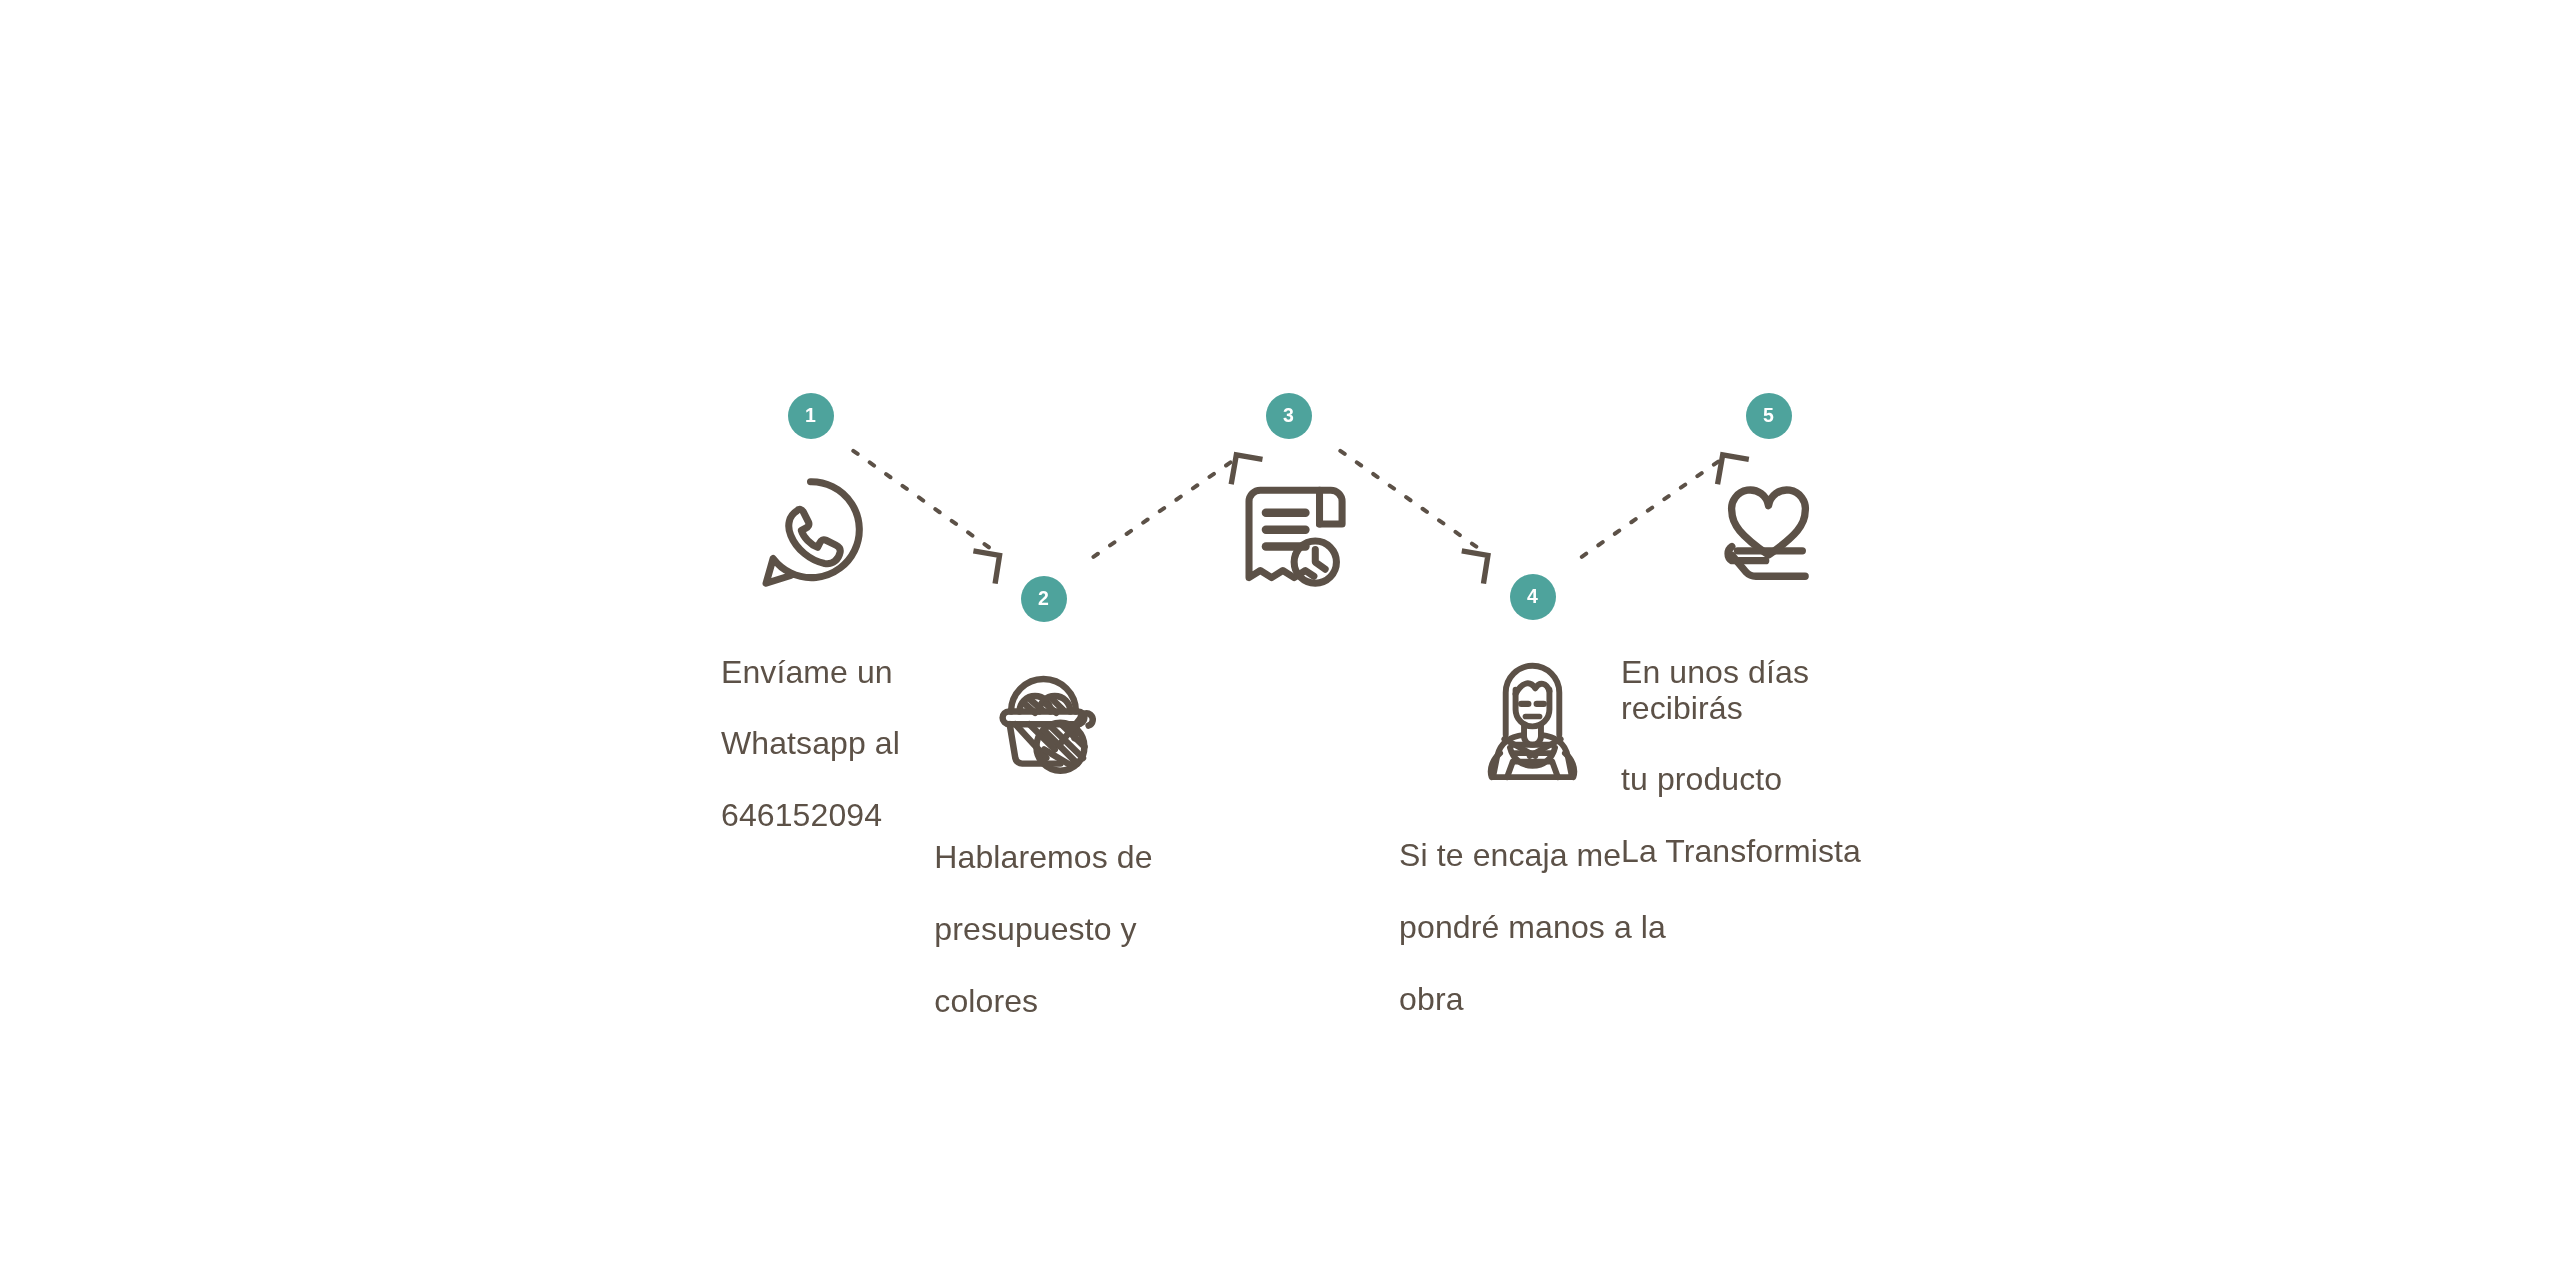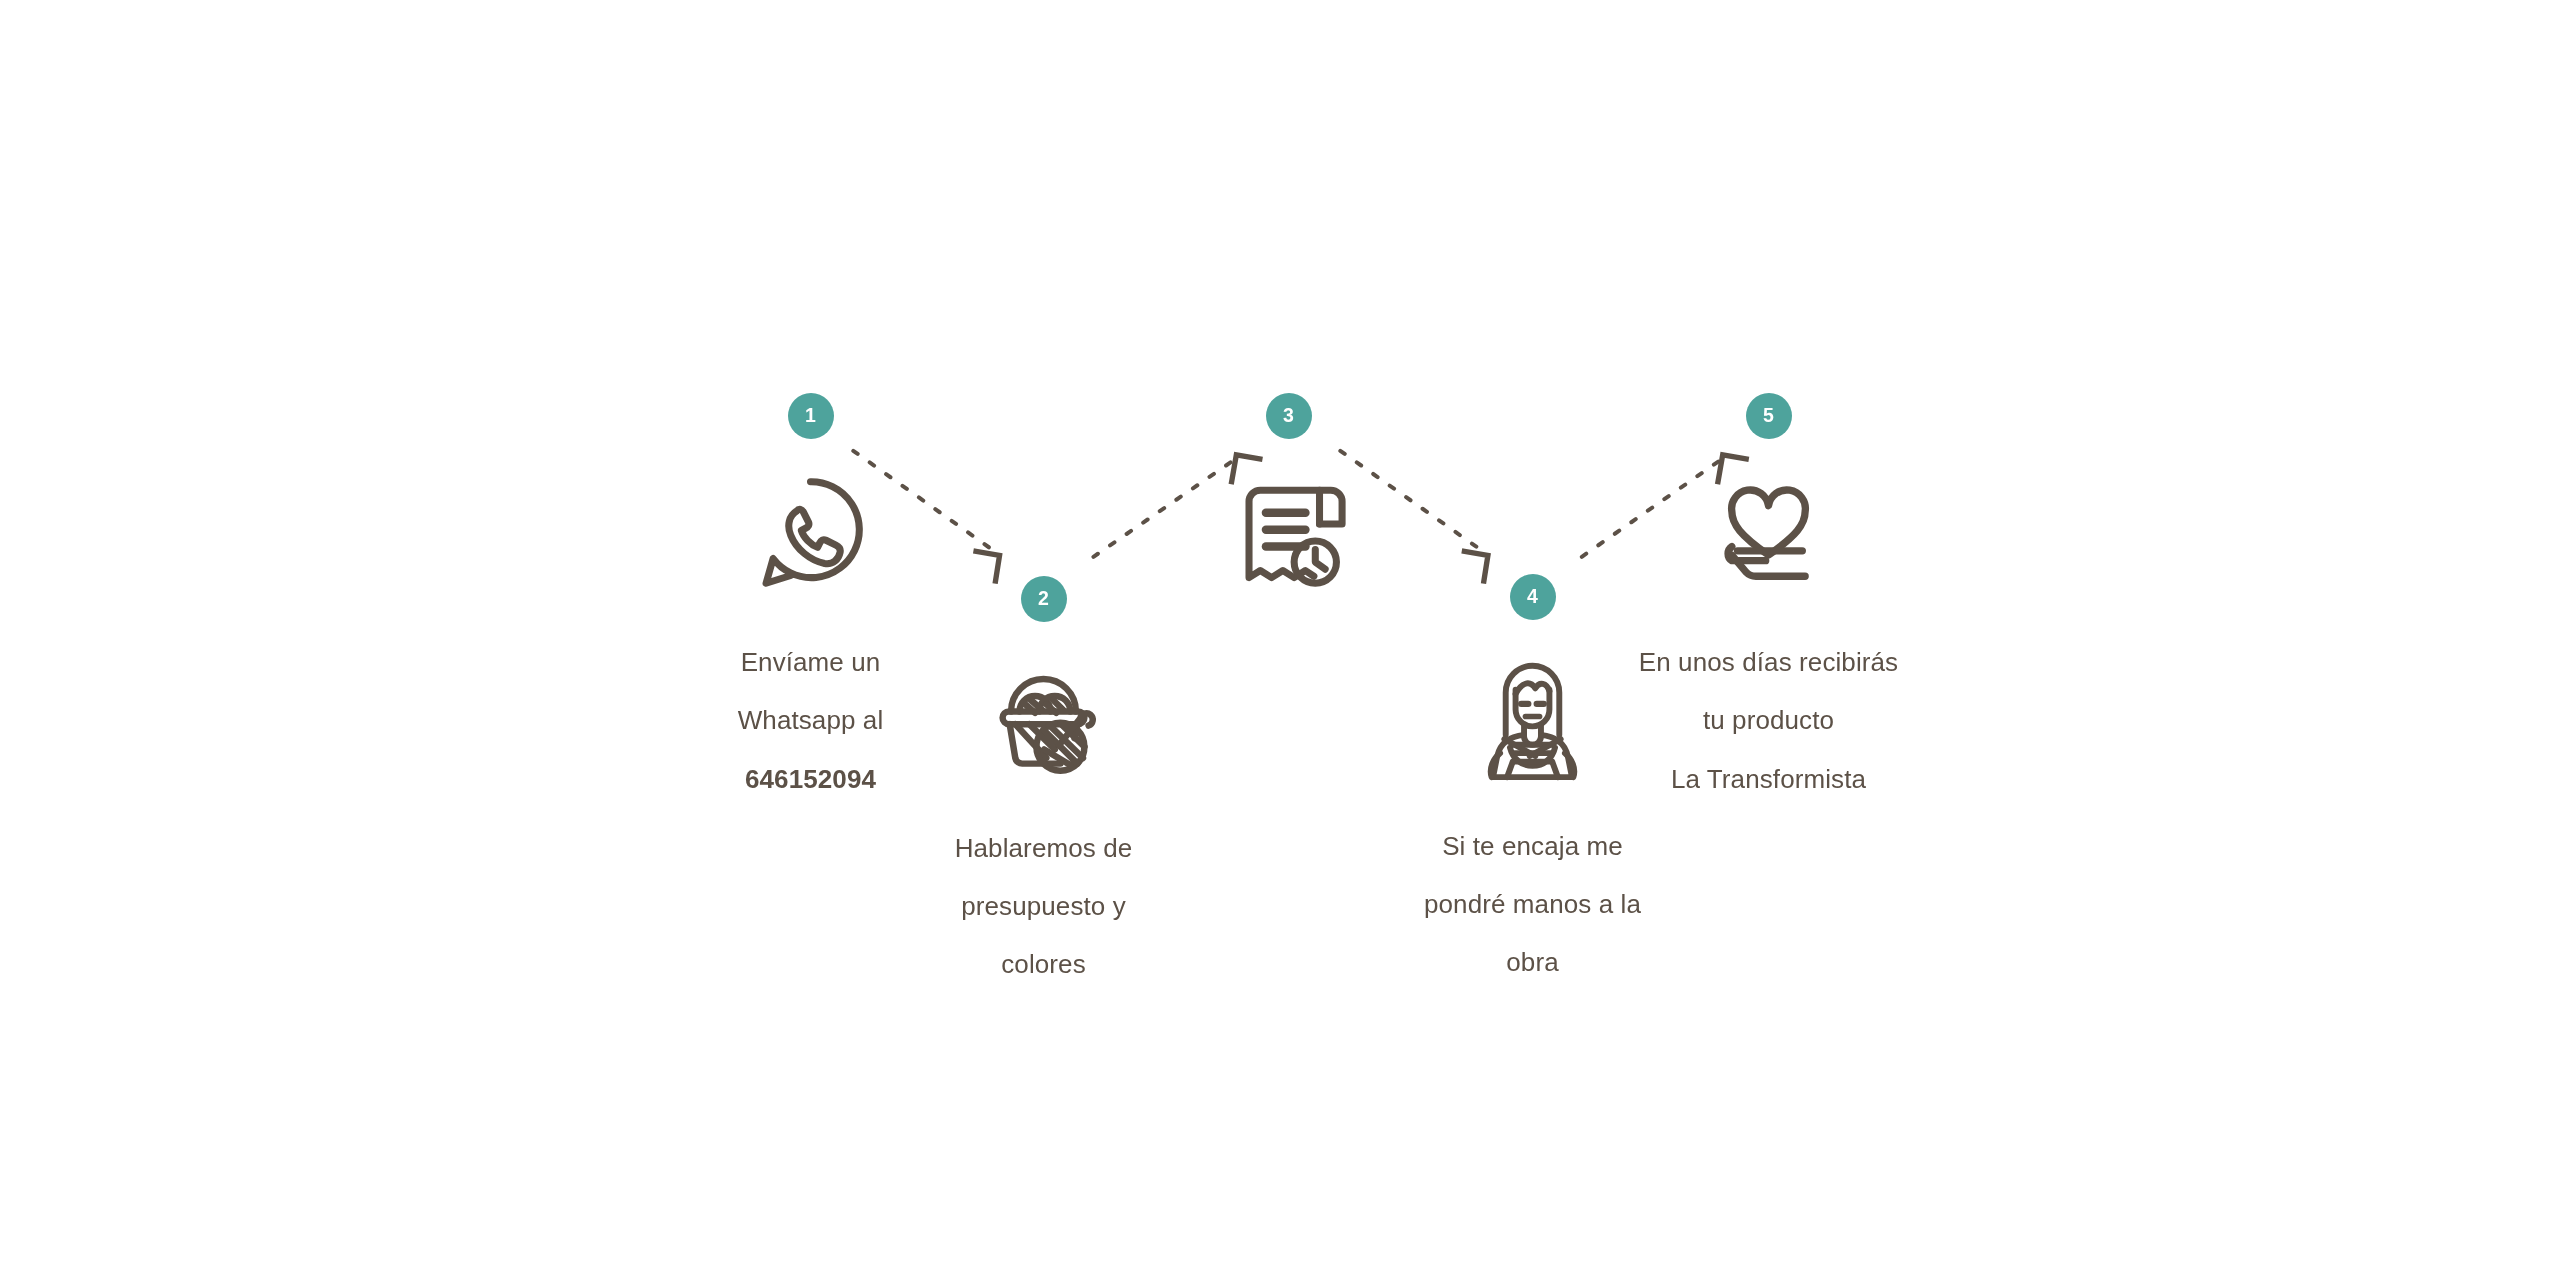--- a/index.html
+++ b/index.html
@@ -65,29 +65,28 @@
     align-items: center;
     justify-content: center;
   }
   .icon-wrap svg {
     width: 100%;
     height: 100%;
     display: block;
   }
 
   .caption {
-    text-align: center;
     color: #5C5147;
-    font-size: 26px;
+    font-size: 32px;
     line-height: 1.12;
     white-space: pre-line;
     letter-spacing: 0.1px;
   }
   .caption .strong {
-    font-weight: bold;
+    font-weight: normal;
   }
 
   
   .gap-badge-icon-top  { height: 23px; }
   .gap-badge-icon-bot  { height: 25.5px; }
   .gap-icon-caption    { height: 16px; }
 </style>
 </head>
 <body>
 

